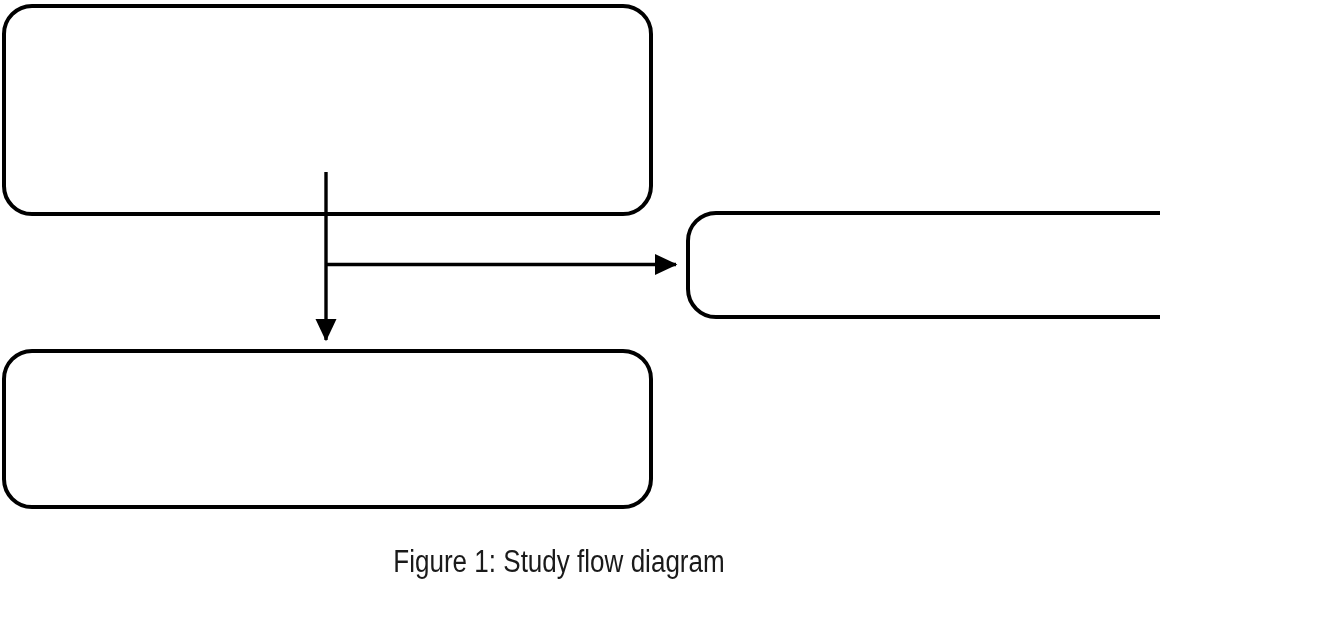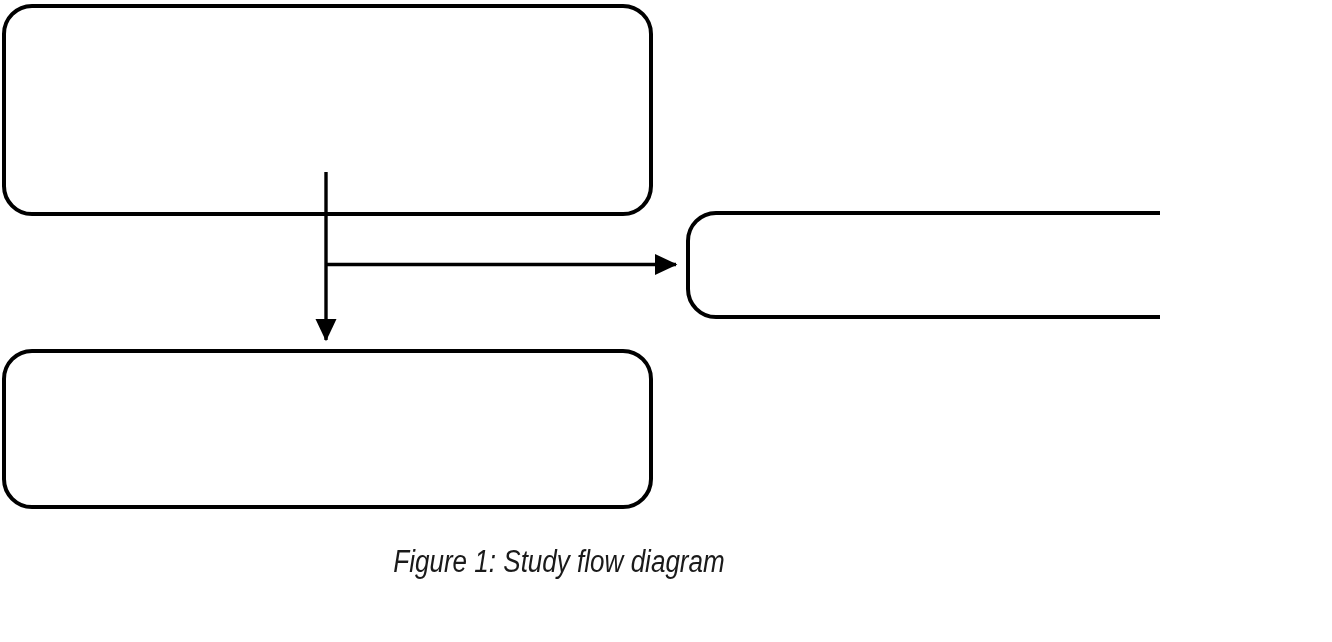--- a/index.html
+++ b/index.html
@@ -9,21 +9,20 @@
     background: #ffffff;
   }
   #canvas {
     position: relative;
     width: 1160px;
     height: 642px;
     background: #ffffff;
     overflow: hidden;
     font-family: "Liberation Serif", "DejaVu Serif", serif;
     color: #000000;
-    font-style: italic;
   }
 
   .flowbox {
     position: absolute;
     box-sizing: border-box;
     border: 4px solid #000000;
     border-radius: 30px;
     background: #ffffff;
     z-index: 3;
   }

